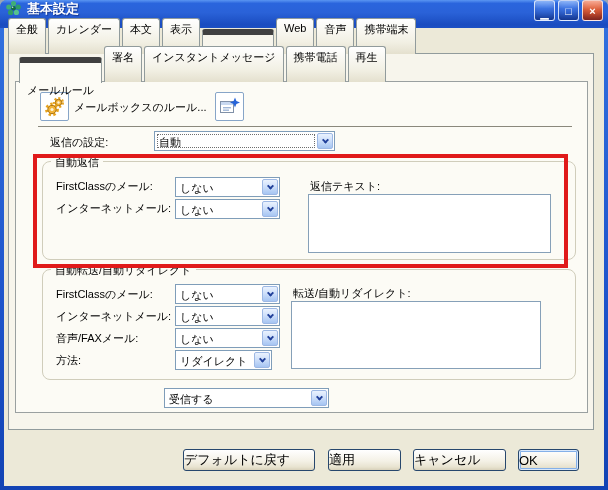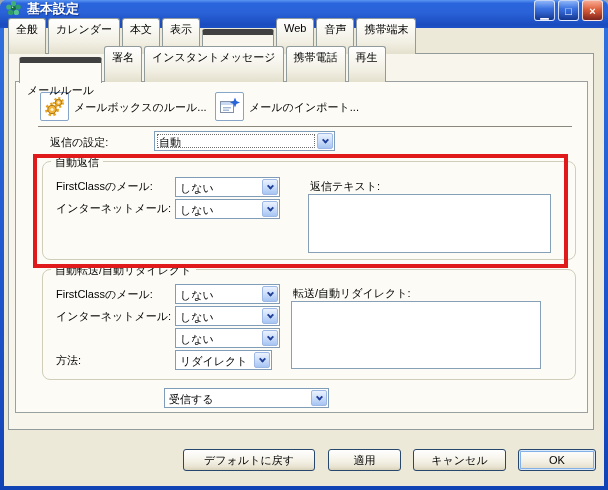--- a/index.html
+++ b/index.html
@@ -36,23 +36,23 @@
   .ca{position:absolute;top:1px;right:1px;bottom:1px;width:16px;border:1px solid #9db8e4;border-radius:2px;
     background:linear-gradient(180deg,#eaf2fe 0%,#cfe0fa 45%,#a6c5f2 100%);
     display:flex;align-items:center;justify-content:center;cursor:pointer}
   .ca i{display:block;width:5px;height:5px;border-right:2px solid #21409a;border-bottom:2px solid #21409a;
     transform:rotate(45deg) translate(-1px,-1px)}
   .focus-rect{position:absolute;left:2px;top:2px;right:19px;bottom:2px;border:1px dotted #6e6e6e}
   .group{position:absolute;border:1px solid #d0cdbb;border-radius:8px}
   .group-title{position:absolute;top:-7px;left:8px;background:#fcfbf5;padding:0 4px;font-size:11px;white-space:nowrap}
   .ta{position:absolute;background:#fff;border:1px solid #86a0b8;resize:none;font:11px "Liberation Sans",sans-serif}
   .redbox{position:absolute;left:17px;top:72px;width:535px;height:114px;border:4px solid #e01a1a;z-index:6;pointer-events:none}
-  .btn{position:absolute;height:22px;border:1px solid #27476d;border-radius:3px;font-size:11px;color:#000;
+  .btn{position:absolute;height:22px;border:1px solid #27476d;border-radius:3px;font-size:13px;color:#000;
     background:linear-gradient(180deg,#ffffff 0%,#f4f1e6 55%,#e8e3d0 85%,#d8d1ba 100%);
-    display:flex;align-items:center;justify-content:center;cursor:default}
+    display:flex;align-items:center;cursor:default}
   .btn.default{box-shadow:inset 0 0 0 1px #d9e8fb,inset 0 0 0 2px #84b0e8}
 </style>
 </head>
 <body>
 
 <div class="window">
 
   <div class="titlebar">
     <span style="display:flex">
       <svg width="17" height="17" viewBox="0 0 17 17">
@@ -120,21 +120,20 @@
           <span style="display:flex">
             <svg width="24" height="24" viewBox="0 0 24 24">
               <rect x="2.5" y="6.5" width="13" height="11" fill="#ffffff" stroke="#8090a8" stroke-width="1"></rect>
               <rect x="3" y="7" width="12" height="3" fill="#c8d8f0"></rect>
               <polygon points="17,2.5 18.4,6.1 22,7.5 18.4,8.9 17,12.5 15.6,8.9 12,7.5 15.6,6.1" fill="#2864d8"></polygon>
               <rect x="5" y="12" width="8" height="1.4" fill="#9fb6d8"></rect>
               <rect x="5" y="14.5" width="6" height="1.4" fill="#9fb6d8"></rect>
             </svg>
           </span>
         </div>
-        <span class="lbl" style="left:233px;top:18px">メールのインポート...</span>
 
         <div class="divider"></div>
 
         <span class="lbl" style="left:34px;top:53px">返信の設定:</span>
         <div class="combo" style="left:138px;top:49px;width:181px">
           <span class="cv">自動</span>
           <span class="focus-rect"></span>
           <span class="ca">
               <i></i>
             </span>
@@ -171,20 +170,21 @@
                 <i></i>
               </span>
           </div>
           <span class="lbl" style="left:13px;top:39px">インターネットメール:</span>
           <div class="combo" style="left:132px;top:36px;width:105px">
             <span class="cv">しない</span>
             <span class="ca">
                 <i></i>
               </span>
           </div>
+          <span class="lbl" style="left:13px;top:61px">音声/FAXメール:</span>
           <div class="combo" style="left:132px;top:58px;width:105px">
             <span class="cv">しない</span>
             <span class="ca">
                 <i></i>
               </span>
           </div>
           <span class="lbl" style="left:13px;top:83px">方法:</span>
           <div class="combo" style="left:132px;top:80px;width:97px">
             <span class="cv">リダイレクト</span>
             <span class="ca">
@@ -207,18 +207,18 @@
 
     <div class="btn" style="left:179px;top:421px;width:132px">
       <span>デフォルトに戻す</span>
     </div>
     <div class="btn" style="left:409px;top:421px;width:93px">
       <span>キャンセル</span>
     </div>
     <div class="btn" style="left:324px;top:421px;width:73px">
       <span>適用</span>
     </div>
-    <div class="btn default" style="left:514px;top:421px;width:78px">
+    <div class="btn default" style="left:514px;top:421px;width:61px">
       <span>OK</span>
     </div>
 
   </div>
 </div>
 
 </body></html>

